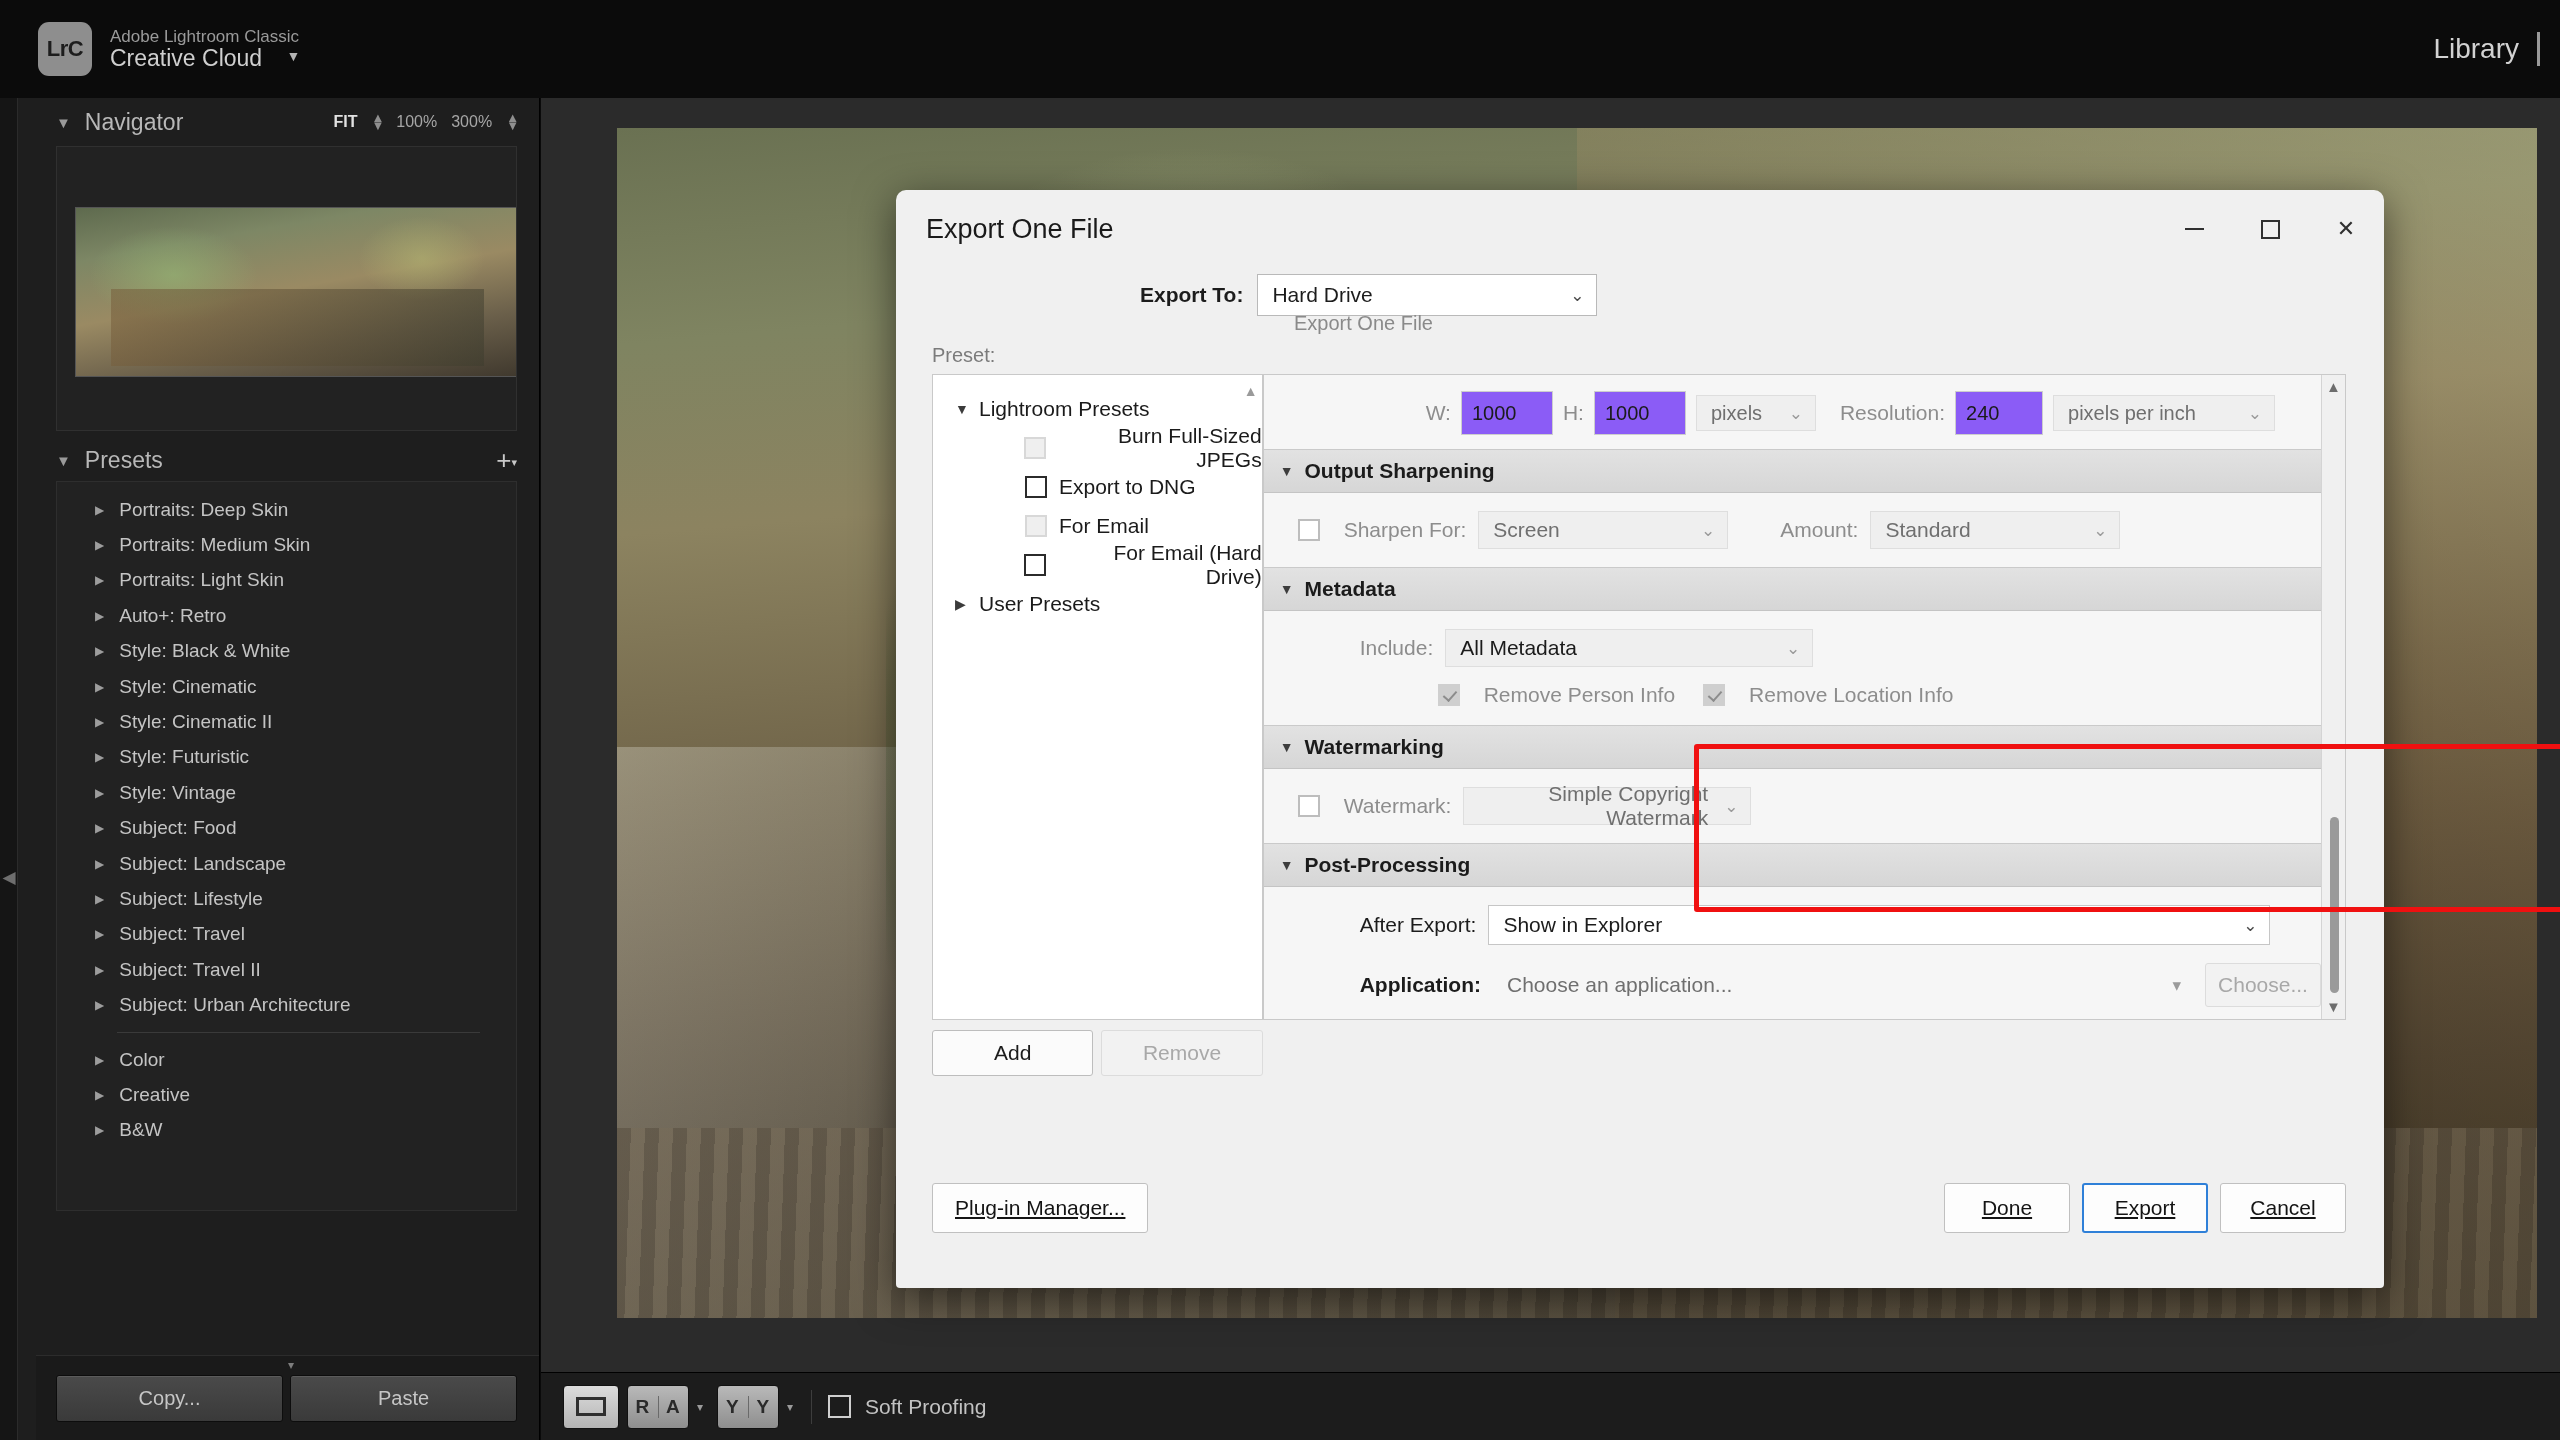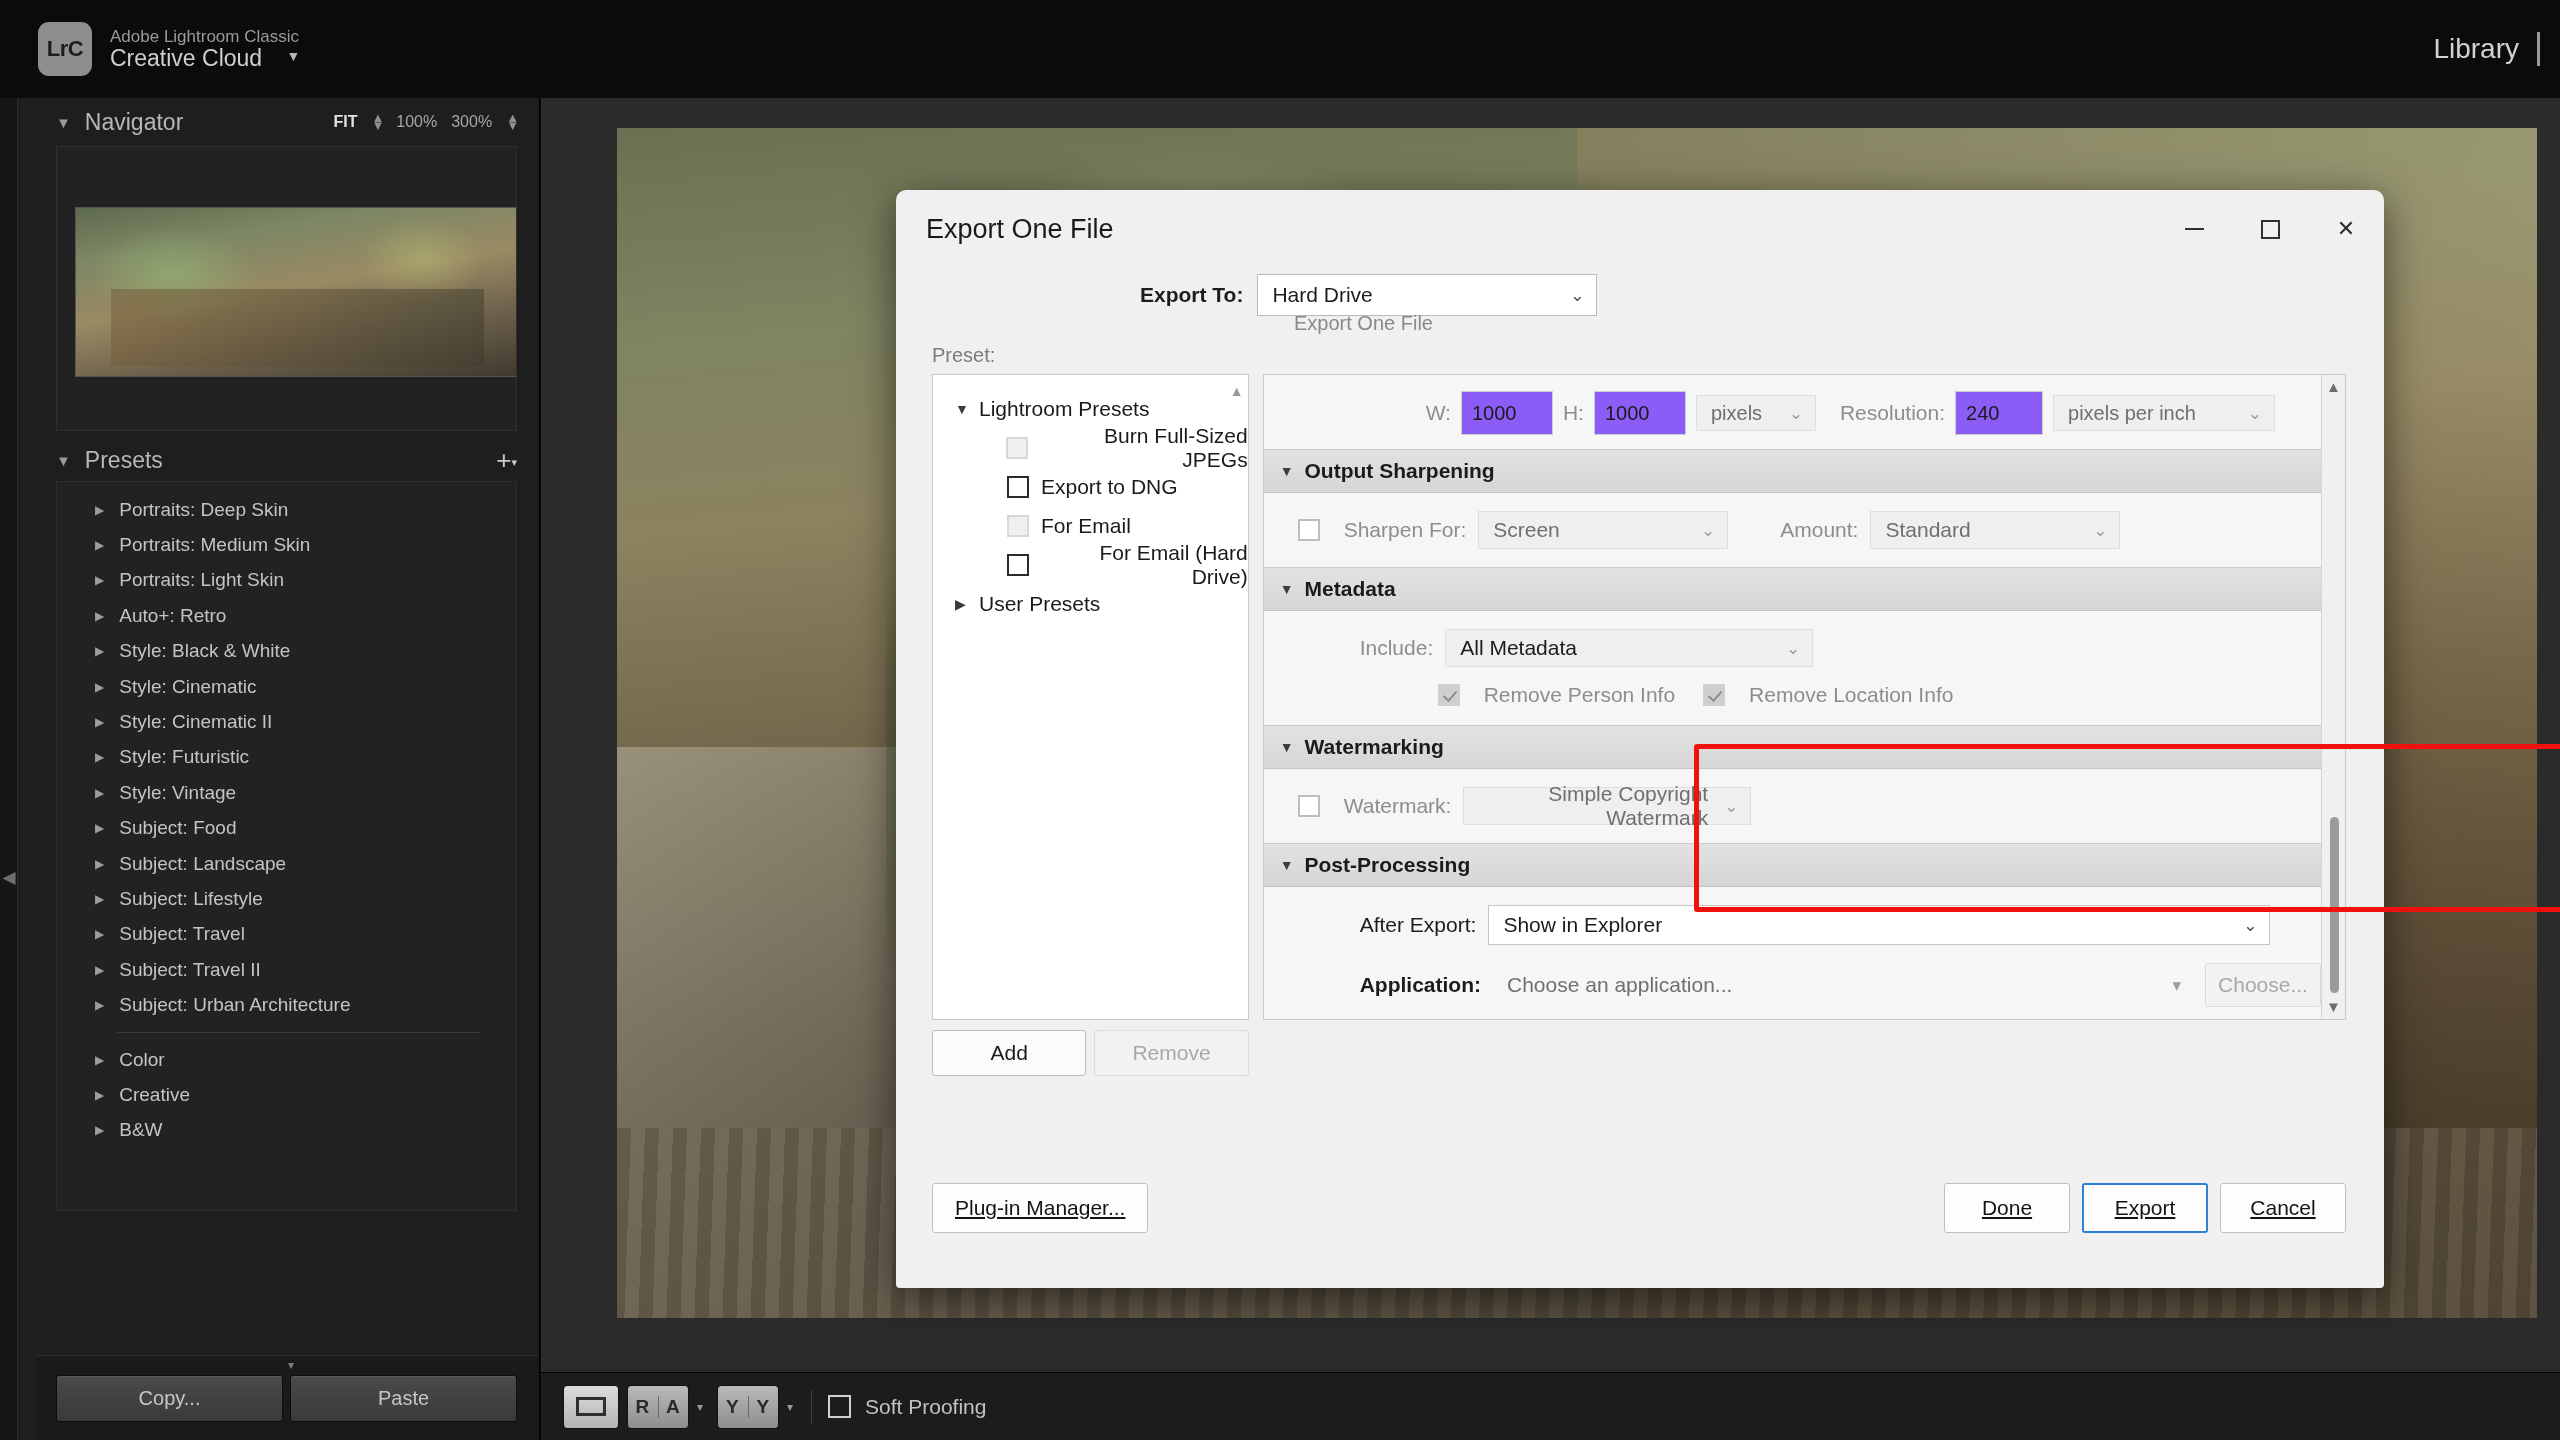--- a/index.html
+++ b/index.html
@@ -176,30 +176,30 @@
   .selectbox {
     height: 42px; border: 1px solid #b9b9b9; background: #fff;
     display: flex; align-items: center; padding: 0 12px 0 14px; font-size: 21px; color: #1c1c1c;
   }
   .selectbox .chev { margin-left: auto; color: #4a4a4a; font-size: 17px; padding-left: 16px; }
   .selectbox.flat { border-color: #dedede; background: #efefef; color: #6f6f6f; }
   .selectbox.flat .chev { color: #9b9b9b; }
   .subtitle-wrap { position: relative; height: 0; }
   .export-one-file { position: absolute; left: 398px; top: -4px; color: #8a8a8a; font-size: 20px; }
 
-  .dlg-body { display: flex; padding: 28px 38px 0 36px; gap: 14px; }
+  .dlg-body { display: flex; padding: 28px 38px 0 36px; }
 
   .preset-col { width: 352px; }
   .preset-caption { color: #7b7b7b; font-size: 20px; margin-bottom: 7px; }
   .preset-tree {
     height: 646px; background: #fff; border: 1px solid #c9c9c9; position: relative; padding: 14px 0 0 0;
   }
   .ptree-row { display: flex; align-items: center; height: 39px; font-size: 21px; color: #1b1b1b; }
   .ptree-row.lvl0 { padding-left: 22px; }
-  .ptree-row.lvl1 { padding-left: 50px; text-align: right; }
+  .ptree-row.lvl1 { padding-left: 68px; text-align: right; }
   .ptree-row .tw { width: 24px; color: #3b3b3b; font-size: 14px; }
   .ck { width: 22px; height: 22px; border: 2px solid #2b2b2b; background: #fff; margin-right: 12px; flex: none; }
   .ck.off { border-color: #d8d8d8; background: #efefef; }
   .ck.on { background: #cfcfcf; border-color: #cfcfcf; position: relative; }
   .ck.on::after {
     content: ''; position: absolute; left: 6px; top: 2px; width: 6px; height: 11px;
     border: solid #8c8c8c; border-width: 0 2px 2px 0; transform: rotate(42deg);
   }
   .tree-sb { position: absolute; right: 4px; top: 8px; width: 14px; color: #9a9a9a; font-size: 14px; text-align: center; }
   .preset-btns { display: flex; margin-top: 10px; gap: 8px; }

